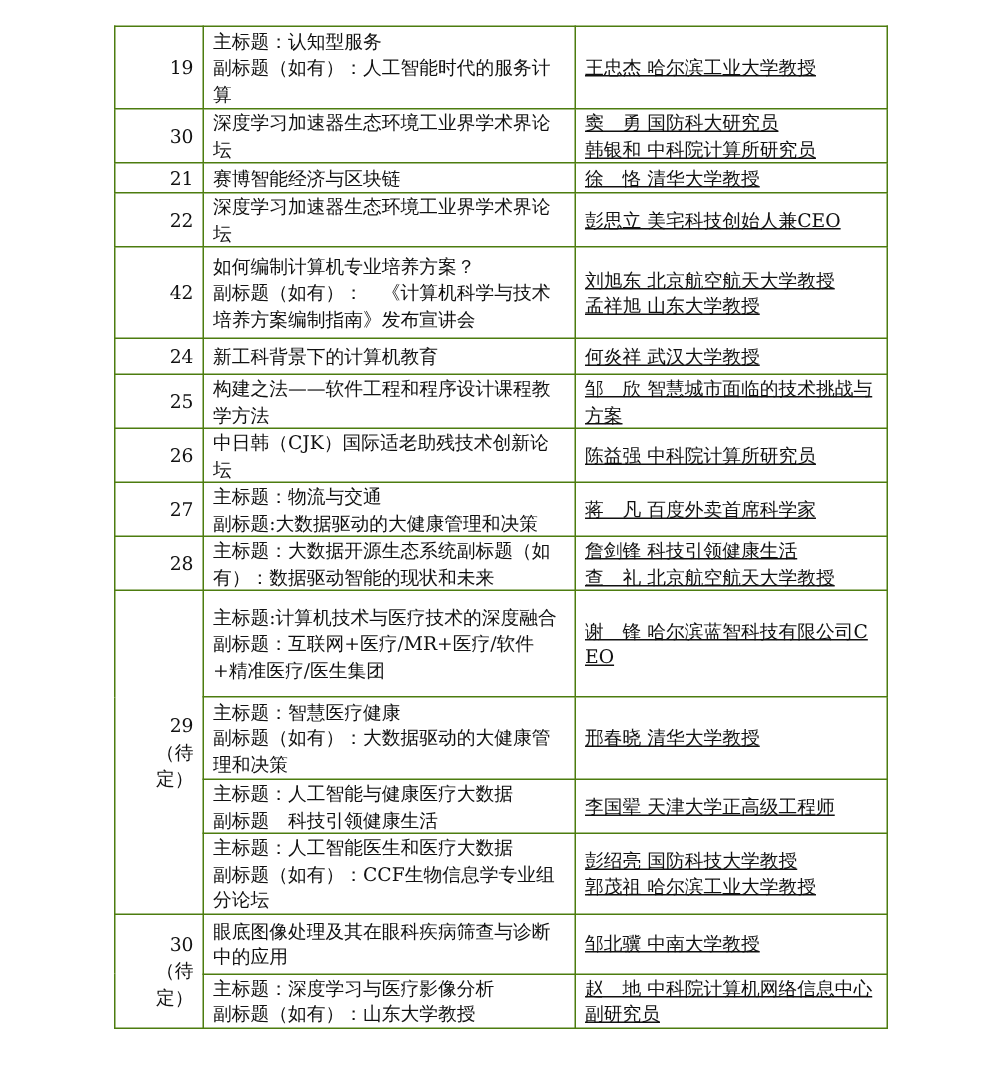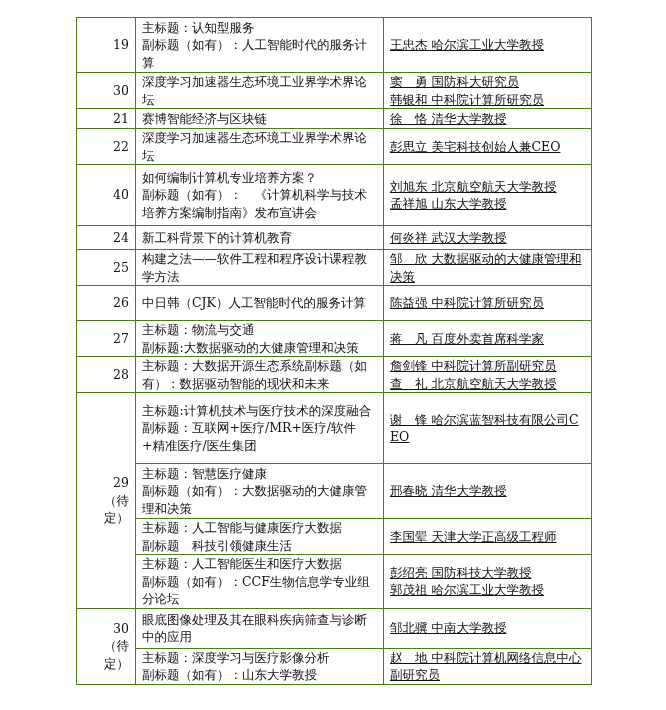--- a/index.html
+++ b/index.html
@@ -75,21 +75,21 @@
       <td class="topic">
         <span class="line">深度学习加速器生态环境工业界学术界论坛</span>
       </td>
       <td class="host">
         <span class="line">彭思立 美宅科技创始人兼CEO</span>
       </td>
     </tr>
 
     <tr style="height:61px">
       <td class="num">
-          <span class="line">40</span>
+          <span class="line">42</span>
         </td>
       <td class="topic">
         <span class="line">如何编制计算机专业培养方案？</span>
         <span class="line">副标题（如有）：　《计算机科学与技术培养方案编制指南》发布宣讲会</span>
       </td>
       <td class="host">
         <span class="line">刘旭东 北京航空航天大学教授</span>
         <span class="line">孟祥旭 山东大学教授</span>
       </td>
     </tr>
@@ -107,30 +107,30 @@
     </tr>
 
     <tr style="height:36px">
       <td class="num">
           <span class="line">25</span>
         </td>
       <td class="topic">
         <span class="line">构建之法——软件工程和程序设计课程教学方法</span>
       </td>
       <td class="host">
-        <span class="line">邹　欣 大数据驱动的大健康管理和决策</span>
+        <span class="line">邹　欣 智慧城市面临的技术挑战与方案</span>
       </td>
     </tr>
 
     <tr style="height:35px">
       <td class="num">
           <span class="line">26</span>
         </td>
       <td class="topic">
-        <span class="line">中日韩（CJK）人工智能时代的服务计算</span>
+        <span class="line">中日韩（CJK）国际适老助残技术创新论坛</span>
       </td>
       <td class="host">
         <span class="line">陈益强 中科院计算所研究员</span>
       </td>
     </tr>
 
     <tr style="height:36px">
       <td class="num">
           <span class="line">27</span>
         </td>
@@ -144,21 +144,21 @@
     </tr>
 
     <tr style="height:36px">
       <td class="num">
           <span class="line">28</span>
         </td>
       <td class="topic">
         <span class="line">主标题：大数据开源生态系统副标题（如有）：数据驱动智能的现状和未来</span>
       </td>
       <td class="host">
-        <span class="line">詹剑锋 中科院计算所副研究员</span>
+        <span class="line">詹剑锋 科技引领健康生活</span>
         <span class="line">查　礼 北京航空航天大学教授</span>
       </td>
     </tr>
 
     <tr style="height:71px">
       <td class="num" rowspan="4">
         <span class="line">29</span>
         <span class="line">（待定）</span>
       </td>
       <td class="topic">

